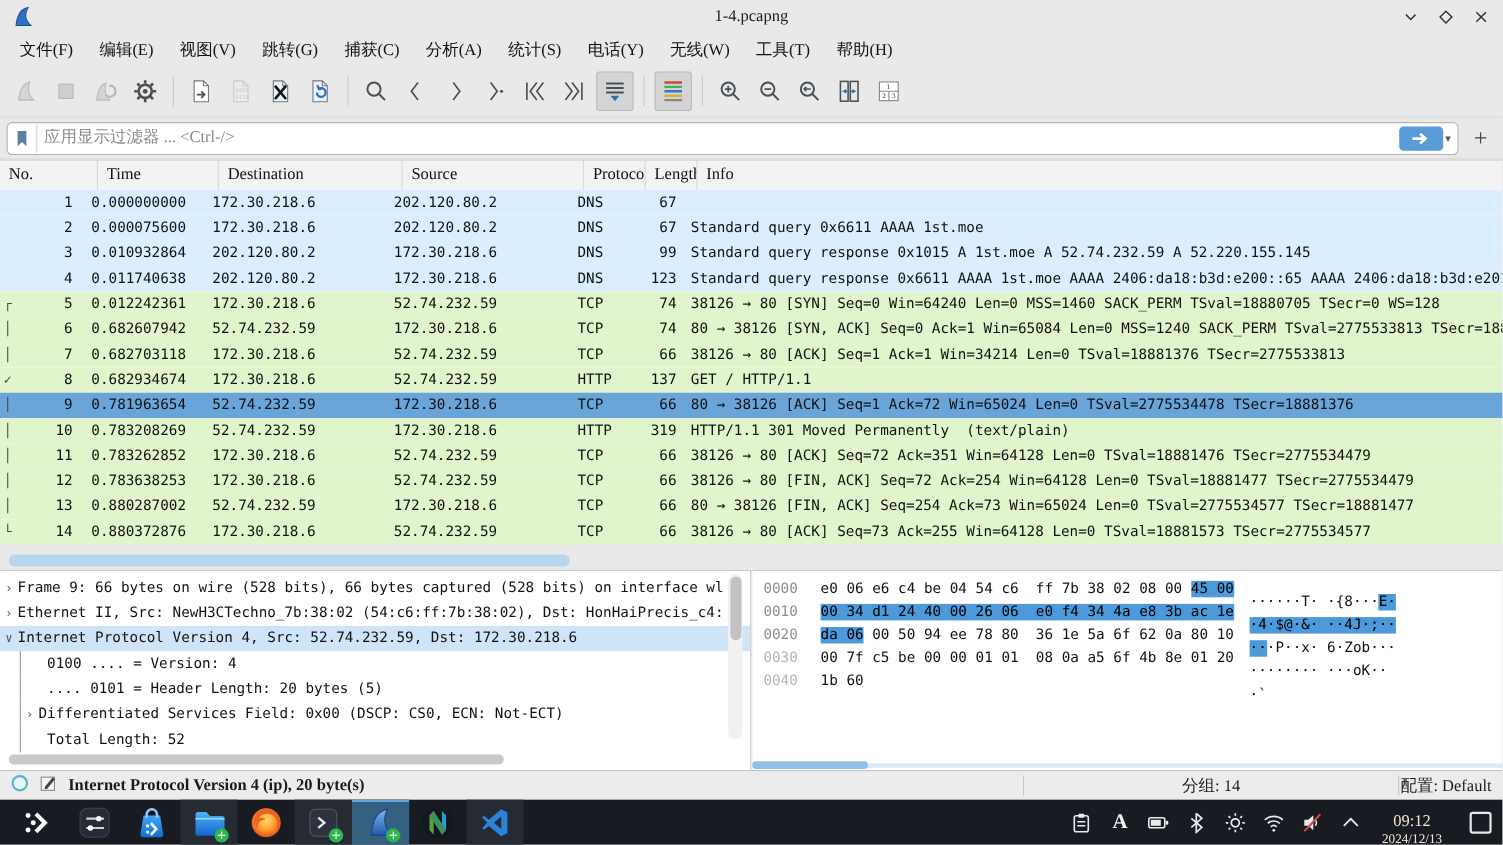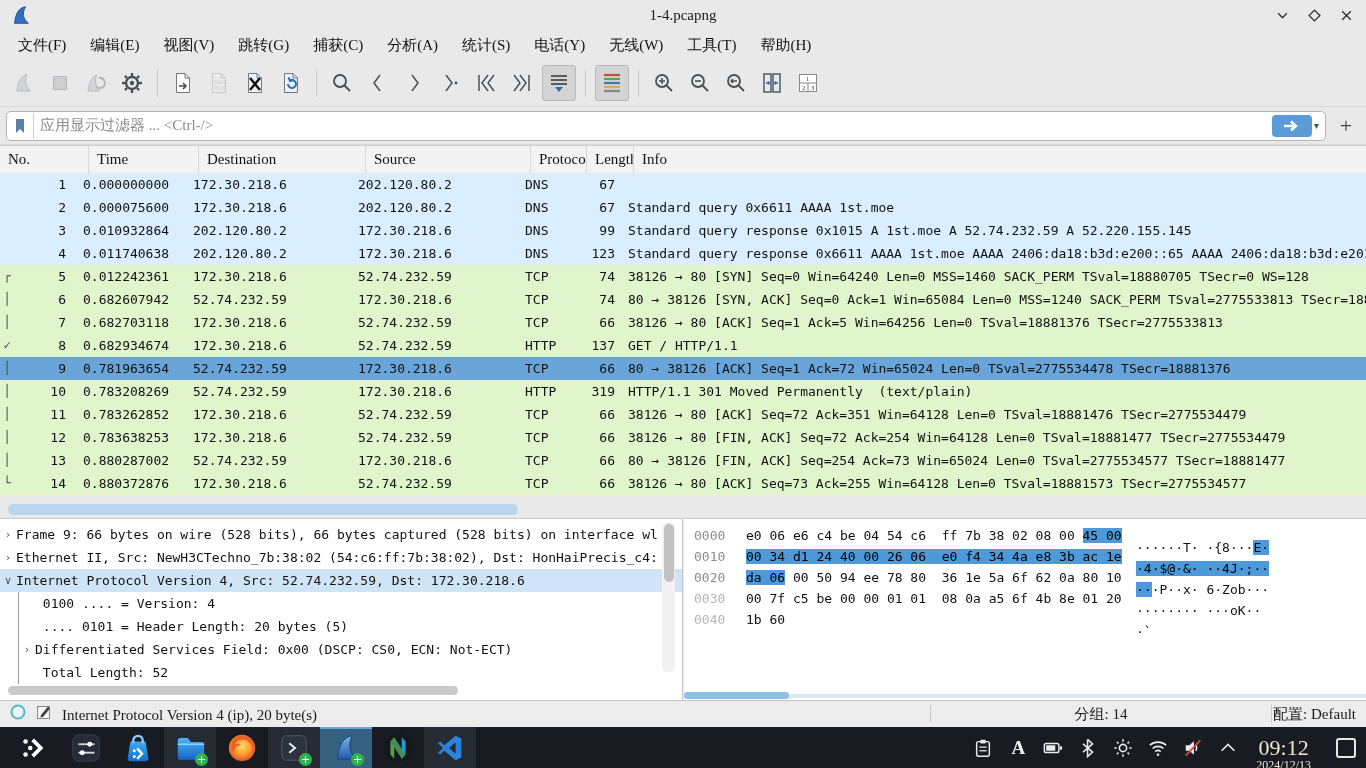--- a/index.html
+++ b/index.html
@@ -80,40 +80,40 @@
   .hrow.dim .hoff{color:#b5b5b5;}
   .hbytes{position:absolute;left:62px;white-space:pre;color:#111;}
   .hascii{position:absolute;left:452px;white-space:pre;color:#111;margin-top:12px;}
   .hl{background:#4d99d9;color:#000000;}
   #hex-hscroll{position:absolute;left:684px;top:694px;width:682px;height:4px;background:#dbe9f5;}
   #hex-hthumb{position:absolute;left:684px;top:692px;width:105px;height:7px;background:#8fc0e6;border-radius:3px;}
 
   
   #statusbar{position:absolute;left:0;top:700px;width:1366px;height:27px;background:#ececec;
              border-top:1px solid #c6c6c6;display:flex;align-items:center;font-size:15px;color:#1a1a1a;box-sizing:border-box;}
-  #status-left{display:flex;align-items:flex-end;gap:10px;padding-left:10px;width:930px;box-sizing:border-box;}
+  #status-left{display:flex;align-items:center;gap:10px;padding-left:10px;width:930px;box-sizing:border-box;font-weight:bold;}
   .sdiv{width:1px;height:18px;background:#c6c6c6;}
   #status-mid{width:340px;text-align:center;}
   #status-right{flex:1;text-align:right;padding-right:10px;}
 
   
   #taskbar{position:absolute;left:0;top:727px;width:1366px;height:41px;background:#181c22;display:flex;align-items:center;}
   #task-apps{display:flex;align-items:center;height:41px;padding-left:8px;}
   .tile{width:52px;height:41px;display:flex;align-items:center;justify-content:center;position:relative;}
   .tile.running{background:#262b33;}
   .tile.active{background:#35607f;box-shadow:inset 0 2px 0 #5fa8de;}
   .tile svg{width:32px;height:32px;}
   .badge{position:absolute;right:8px;bottom:2px;width:13px;height:13px;background:#2fb34f;border-radius:50%;
          color:#fff;font-size:11px;line-height:13px;text-align:center;font-family:"DejaVu Sans",sans-serif;}
   #task-tray{margin-left:auto;display:flex;align-items:center;gap:13px;padding-right:10px;height:41px;}
   .tray-ic{width:22px;height:22px;display:flex;align-items:center;justify-content:center;}
   .tray-ic svg{width:20px;height:20px;}
   #ime-a{color:#f2f2f2;font-size:19px;font-weight:bold;font-family:"Liberation Serif",serif;}
   #clock{text-align:center;color:#f3e8d4;line-height:1.05;margin:0 4px;}
-  #clock-time{font-size:22px;margin-top:13px;}
+  #clock-time{font-size:15px;margin-top:13px;}
   #clock-date{font-size:12px;}
   #show-desktop{width:20px;height:20px;border:2px solid #e8e8e8;border-radius:3px;box-sizing:border-box;margin-left:8px;}
 </style>
 </head>
 <body>
 
 <div id="titlebar">
   <span id="app-logo">
     <svg viewBox="0 0 24 24">
         <path d="M5 21 C6 10 10 4 17 3 C13 10 14 16 20 21 Z" fill="#2f6fc4" stroke="#1c4f8c"></path>
@@ -344,21 +344,21 @@
     <div class="hcell" style="width: 47px;">Length</div>
     <div class="hcell" style="flex: 1 1 0%; border-right: none;">Info</div>
   </div>
 <div id="pkt-list">
     <div class="prow dns"><div class="c-mark"></div><div class="c-no">1</div><div class="c-time">0.000000000</div><div class="c-src">172.30.218.6</div><div class="c-dst">202.120.80.2</div><div class="c-proto">DNS</div><div class="c-len">67</div></div>
     <div class="prow dns"><div class="c-mark"></div><div class="c-no">2</div><div class="c-time">0.000075600</div><div class="c-src">172.30.218.6</div><div class="c-dst">202.120.80.2</div><div class="c-proto">DNS</div><div class="c-len">67</div><div class="c-info">Standard query 0x6611 AAAA 1st.moe</div></div>
     <div class="prow dns"><div class="c-mark"></div><div class="c-no">3</div><div class="c-time">0.010932864</div><div class="c-src">202.120.80.2</div><div class="c-dst">172.30.218.6</div><div class="c-proto">DNS</div><div class="c-len">99</div><div class="c-info">Standard query response 0x1015 A 1st.moe A 52.74.232.59 A 52.220.155.145</div></div>
     <div class="prow dns"><div class="c-mark"></div><div class="c-no">4</div><div class="c-time">0.011740638</div><div class="c-src">202.120.80.2</div><div class="c-dst">172.30.218.6</div><div class="c-proto">DNS</div><div class="c-len">123</div><div class="c-info">Standard query response 0x6611 AAAA 1st.moe AAAA 2406:da18:b3d:e200::65 AAAA 2406:da18:b3d:e201</div></div>
     <div class="prow http"><div class="c-mark">┌</div><div class="c-no">5</div><div class="c-time">0.012242361</div><div class="c-src">172.30.218.6</div><div class="c-dst">52.74.232.59</div><div class="c-proto">TCP</div><div class="c-len">74</div><div class="c-info">38126 → 80 [SYN] Seq=0 Win=64240 Len=0 MSS=1460 SACK_PERM TSval=18880705 TSecr=0 WS=128</div></div>
     <div class="prow http"><div class="c-mark">│</div><div class="c-no">6</div><div class="c-time">0.682607942</div><div class="c-src">52.74.232.59</div><div class="c-dst">172.30.218.6</div><div class="c-proto">TCP</div><div class="c-len">74</div><div class="c-info">80 → 38126 [SYN, ACK] Seq=0 Ack=1 Win=65084 Len=0 MSS=1240 SACK_PERM TSval=2775533813 TSecr=18880705</div></div>
-    <div class="prow http"><div class="c-mark">│</div><div class="c-no">7</div><div class="c-time">0.682703118</div><div class="c-src">172.30.218.6</div><div class="c-dst">52.74.232.59</div><div class="c-proto">TCP</div><div class="c-len">66</div><div class="c-info">38126 → 80 [ACK] Seq=1 Ack=5 Win=64256 Len=0 TSval=18881376 TSecr=2775533813</div></div>
+    <div class="prow http"><div class="c-mark">│</div><div class="c-no">7</div><div class="c-time">0.682703118</div><div class="c-src">172.30.218.6</div><div class="c-dst">52.74.232.59</div><div class="c-proto">TCP</div><div class="c-len">66</div><div class="c-info">38126 → 80 [ACK] Seq=1 Ack=1 Win=34214 Len=0 TSval=18881376 TSecr=2775533813</div></div>
     <div class="prow http"><div class="c-mark">✓</div><div class="c-no">8</div><div class="c-time">0.682934674</div><div class="c-src">172.30.218.6</div><div class="c-dst">52.74.232.59</div><div class="c-proto">HTTP</div><div class="c-len">137</div><div class="c-info">GET / HTTP/1.1</div></div>
     <div class="prow http selected"><div class="c-mark">│</div><div class="c-no">9</div><div class="c-time">0.781963654</div><div class="c-src">52.74.232.59</div><div class="c-dst">172.30.218.6</div><div class="c-proto">TCP</div><div class="c-len">66</div><div class="c-info">80 → 38126 [ACK] Seq=1 Ack=72 Win=65024 Len=0 TSval=2775534478 TSecr=18881376</div></div>
     <div class="prow http"><div class="c-mark">│</div><div class="c-no">10</div><div class="c-time">0.783208269</div><div class="c-src">52.74.232.59</div><div class="c-dst">172.30.218.6</div><div class="c-proto">HTTP</div><div class="c-len">319</div><div class="c-info">HTTP/1.1 301 Moved Permanently  (text/plain)</div></div>
     <div class="prow http"><div class="c-mark">│</div><div class="c-no">11</div><div class="c-time">0.783262852</div><div class="c-src">172.30.218.6</div><div class="c-dst">52.74.232.59</div><div class="c-proto">TCP</div><div class="c-len">66</div><div class="c-info">38126 → 80 [ACK] Seq=72 Ack=351 Win=64128 Len=0 TSval=18881476 TSecr=2775534479</div></div>
     <div class="prow http"><div class="c-mark">│</div><div class="c-no">12</div><div class="c-time">0.783638253</div><div class="c-src">172.30.218.6</div><div class="c-dst">52.74.232.59</div><div class="c-proto">TCP</div><div class="c-len">66</div><div class="c-info">38126 → 80 [FIN, ACK] Seq=72 Ack=254 Win=64128 Len=0 TSval=18881477 TSecr=2775534479</div></div>
     <div class="prow http"><div class="c-mark">│</div><div class="c-no">13</div><div class="c-time">0.880287002</div><div class="c-src">52.74.232.59</div><div class="c-dst">172.30.218.6</div><div class="c-proto">TCP</div><div class="c-len">66</div><div class="c-info">80 → 38126 [FIN, ACK] Seq=254 Ack=73 Win=65024 Len=0 TSval=2775534577 TSecr=18881477</div></div>
     <div class="prow http"><div class="c-mark">└</div><div class="c-no">14</div><div class="c-time">0.880372876</div><div class="c-src">172.30.218.6</div><div class="c-dst">52.74.232.59</div><div class="c-proto">TCP</div><div class="c-len">66</div><div class="c-info">38126 → 80 [ACK] Seq=73 Ack=255 Win=64128 Len=0 TSval=18881573 TSecr=2775534577</div></div>
   </div>
 <div id="pkt-hscroll"></div>
 

